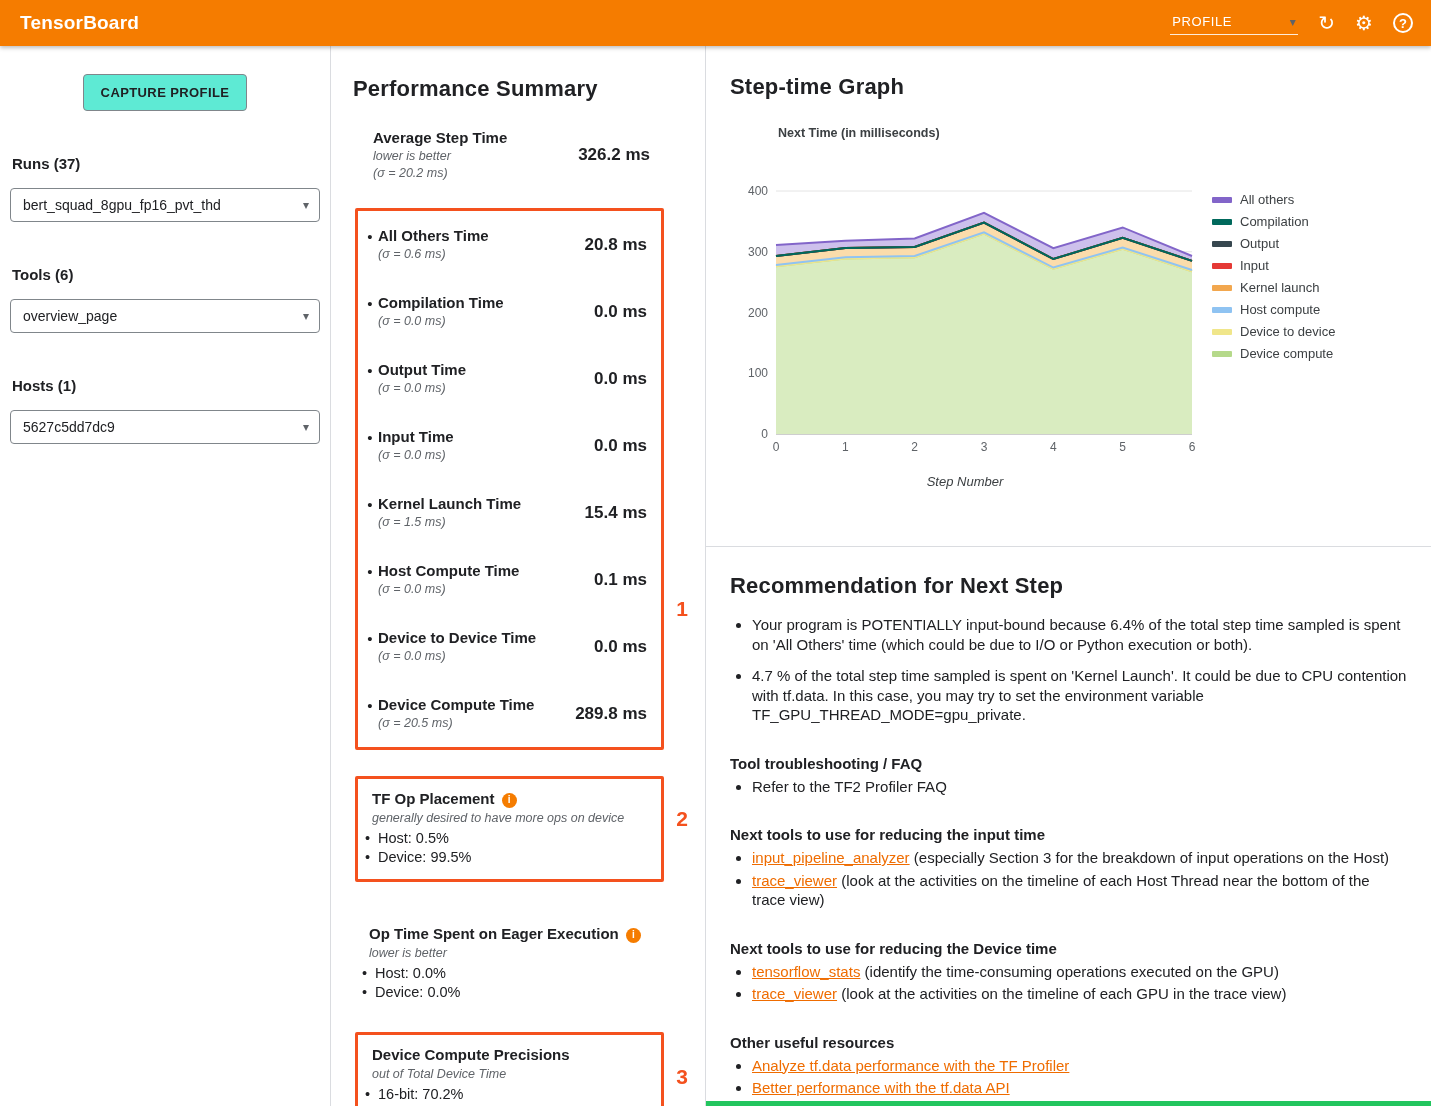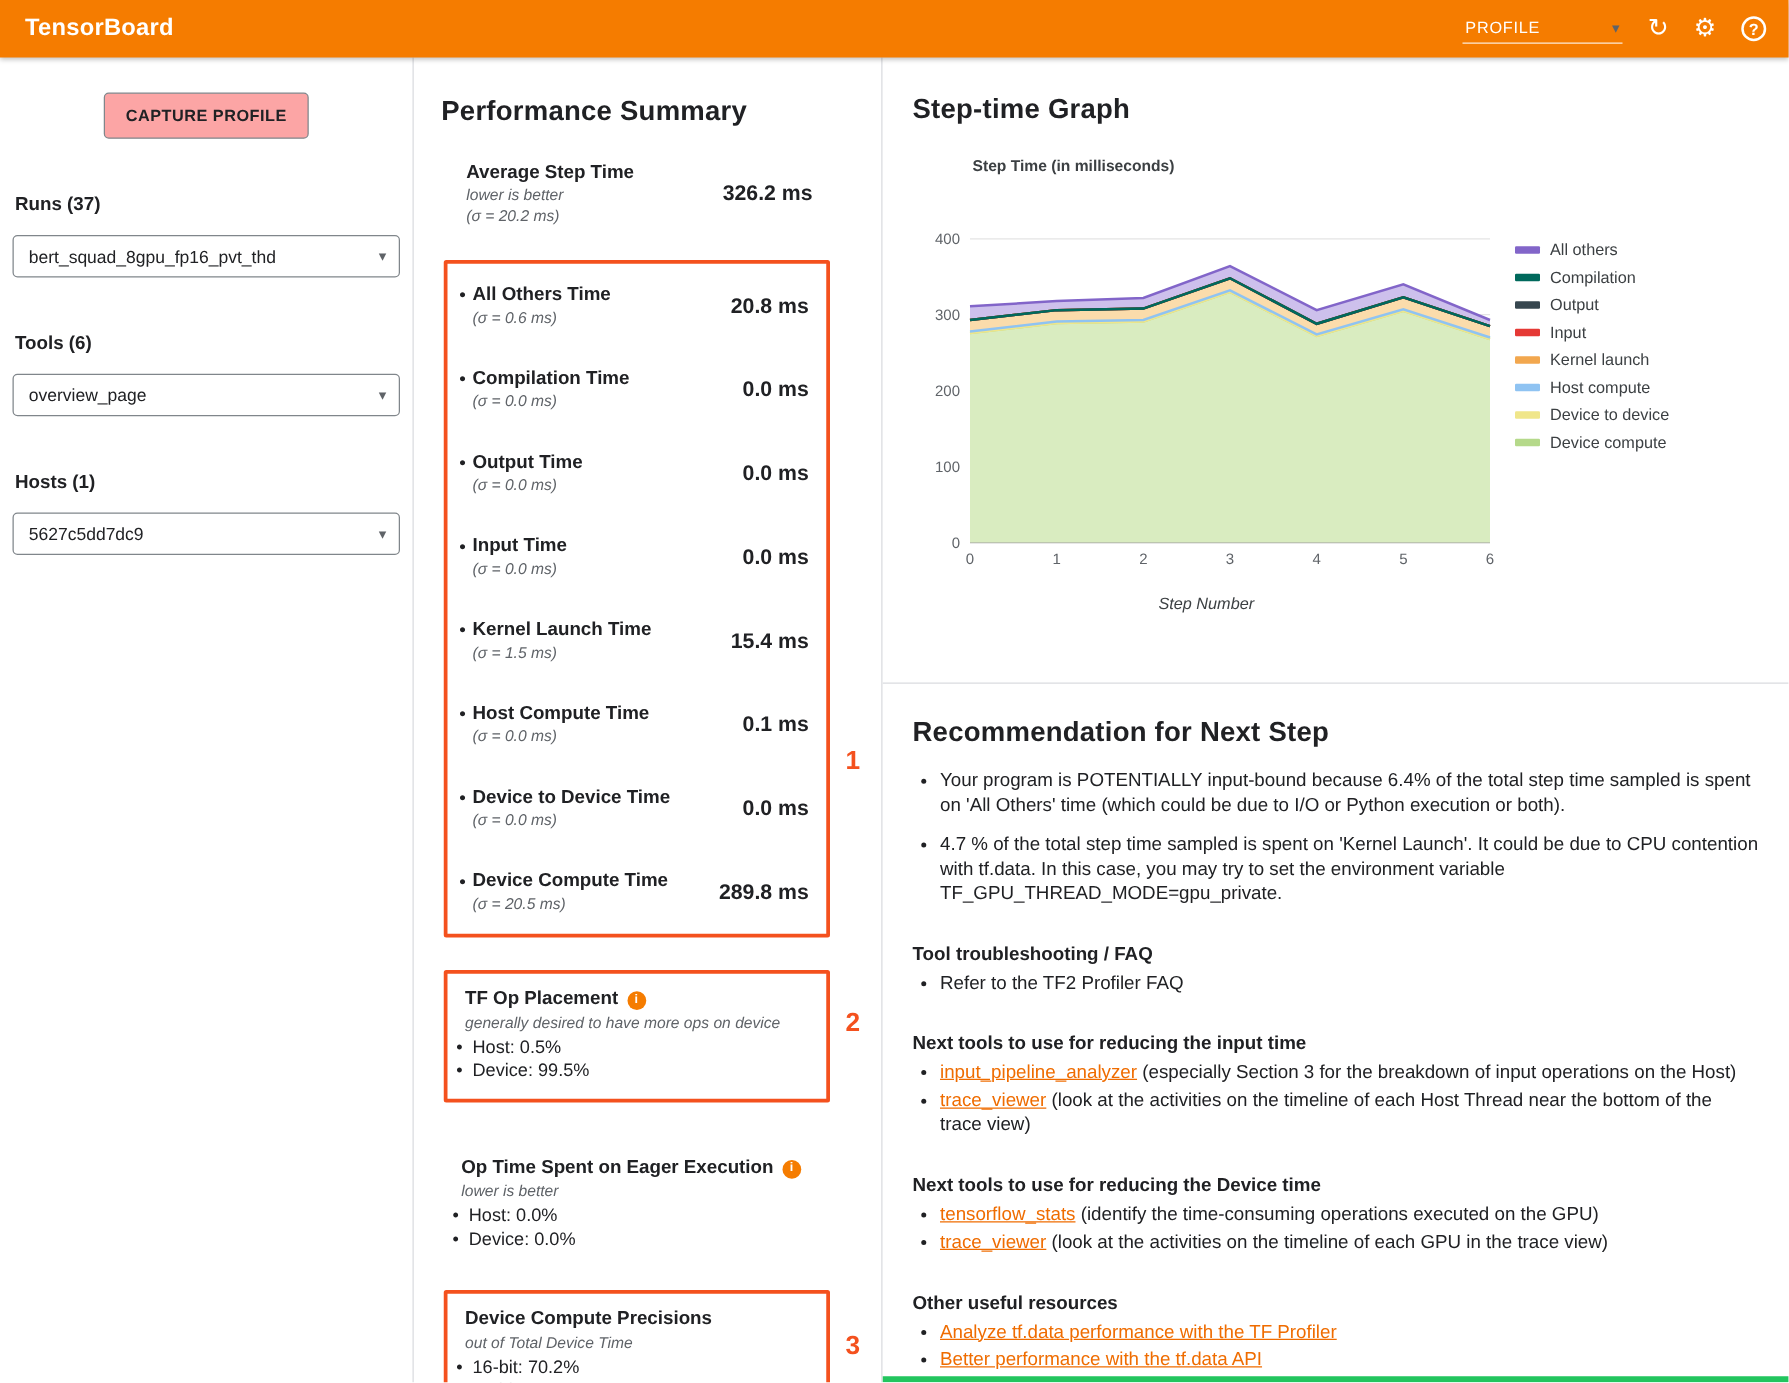--- a/index.html
+++ b/index.html
@@ -21,21 +21,21 @@
   
   .body-row { display: flex; height: 1060px; }
   .sidebar { width: 331px; flex: none; border-right: 1px solid #dadce0; padding-top: 28px; }
   .summary-col { width: 375px; flex: none; border-right: 1px solid #dadce0;
     padding: 30px 0 0 22px; overflow: hidden; }
   .right-col { flex: 1; display: flex; flex-direction: column; overflow: hidden; }
 
   h2 { font-size: 22px; font-weight: bold; color: #202124; letter-spacing: .2px; }
 
   
-  .capture-btn { display: block; margin: 0 auto; background: #fca5a5; border: 1px solid #80868b;
+  .capture-btn { display: block; margin: 0 auto; background: #5eead4; border: 1px solid #80868b;
     border-radius: 4px; padding: 10px 17px; font-size: 13px; font-weight: bold;
     letter-spacing: .4px; color: #202124; cursor: pointer; font-family: inherit; }
   .field-label { margin: 44px 12px 12px 12px; font-size: 15px; font-weight: bold; }
   .select-box { margin: 16px 10px; height: 34px; border: 1px solid #80868b; border-radius: 4px;
     display: flex; align-items: center; justify-content: space-between;
     padding: 0 10px 0 12px; font-size: 14px; cursor: pointer; }
   .caret { color: #5f6368; font-size: 12px; }
 
   
   .avg-row { display: flex; align-items: center; margin: 26px 41px 0 2px; padding: 0 14px 0 18px; gap: 30px; }
@@ -235,21 +235,21 @@
           </ul>
       </div>
       <span class="anno-num" style="top:30px">3</span>
     </div>
   </main>
 
   <section class="right-col">
 
     <div class="graph-section">
       <h2>Step-time Graph</h2>
-      <div class="chart-title">Step Time (in milliseconds)</div>
+      <div class="chart-title">Next Time (in milliseconds)</div>
       <div class="chart-flex">
         <div>
           <svg id="chart-svg" width="470" height="310" viewBox="0 0 470 310">
               <line x1="46" y1="288" x2="462" y2="288" stroke="#9e9e9e" stroke-width="1"></line>
               <text class="tick-text" x="38" y="292" text-anchor="end">0</text>
               <line x1="46" y1="227.25" x2="462" y2="227.25" stroke="#e4e4e4" stroke-width="1"></line>
               <text class="tick-text" x="38" y="231.25" text-anchor="end">100</text>
               <line x1="46" y1="166.5" x2="462" y2="166.5" stroke="#e4e4e4" stroke-width="1"></line>
               <text class="tick-text" x="38" y="170.5" text-anchor="end">200</text>
               <line x1="46" y1="105.75" x2="462" y2="105.75" stroke="#e4e4e4" stroke-width="1"></line>

